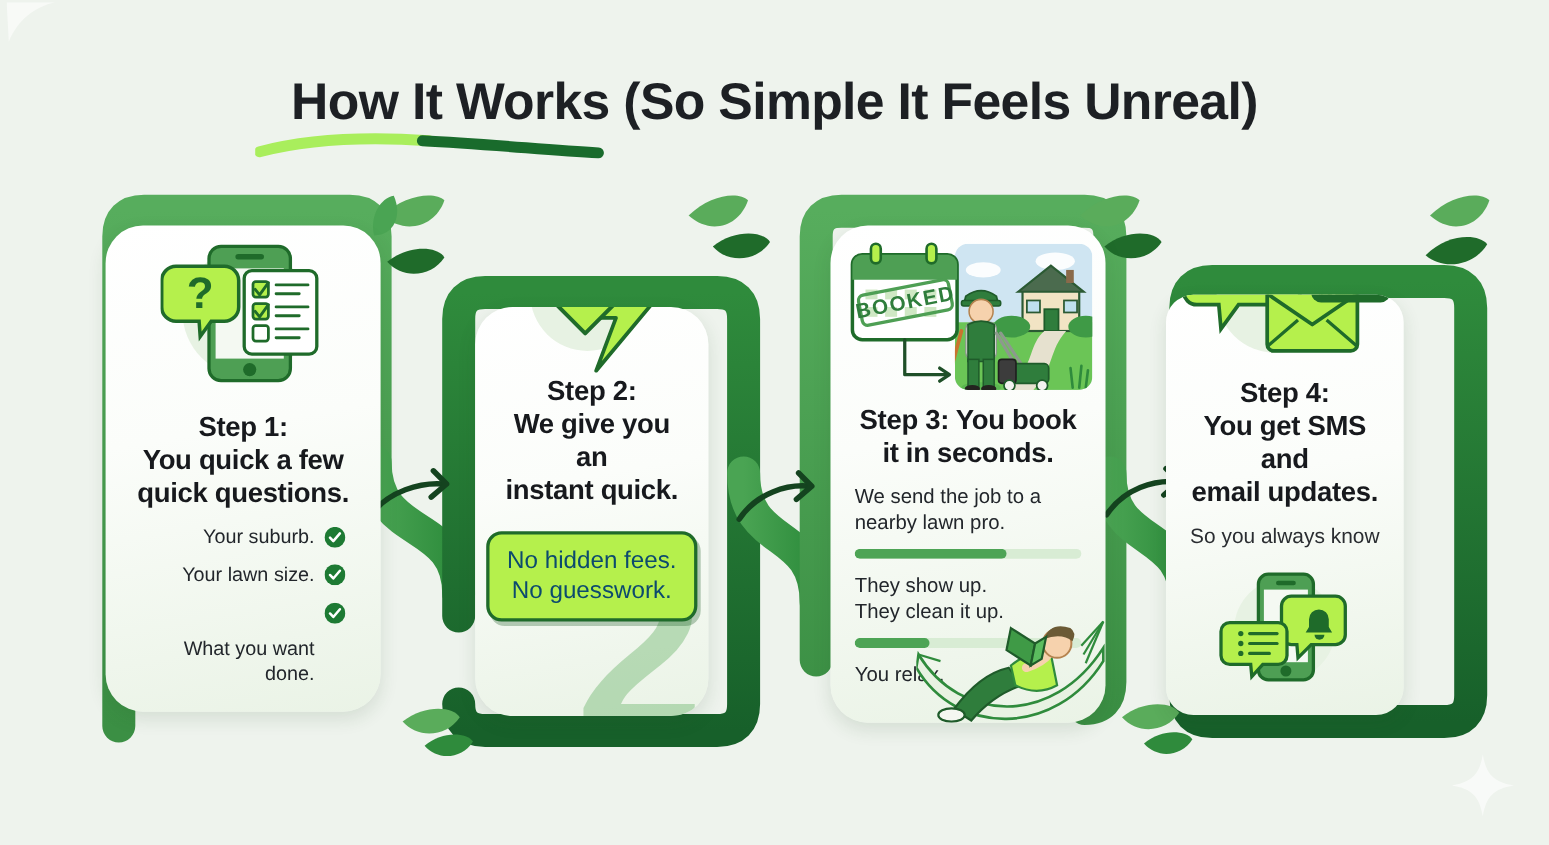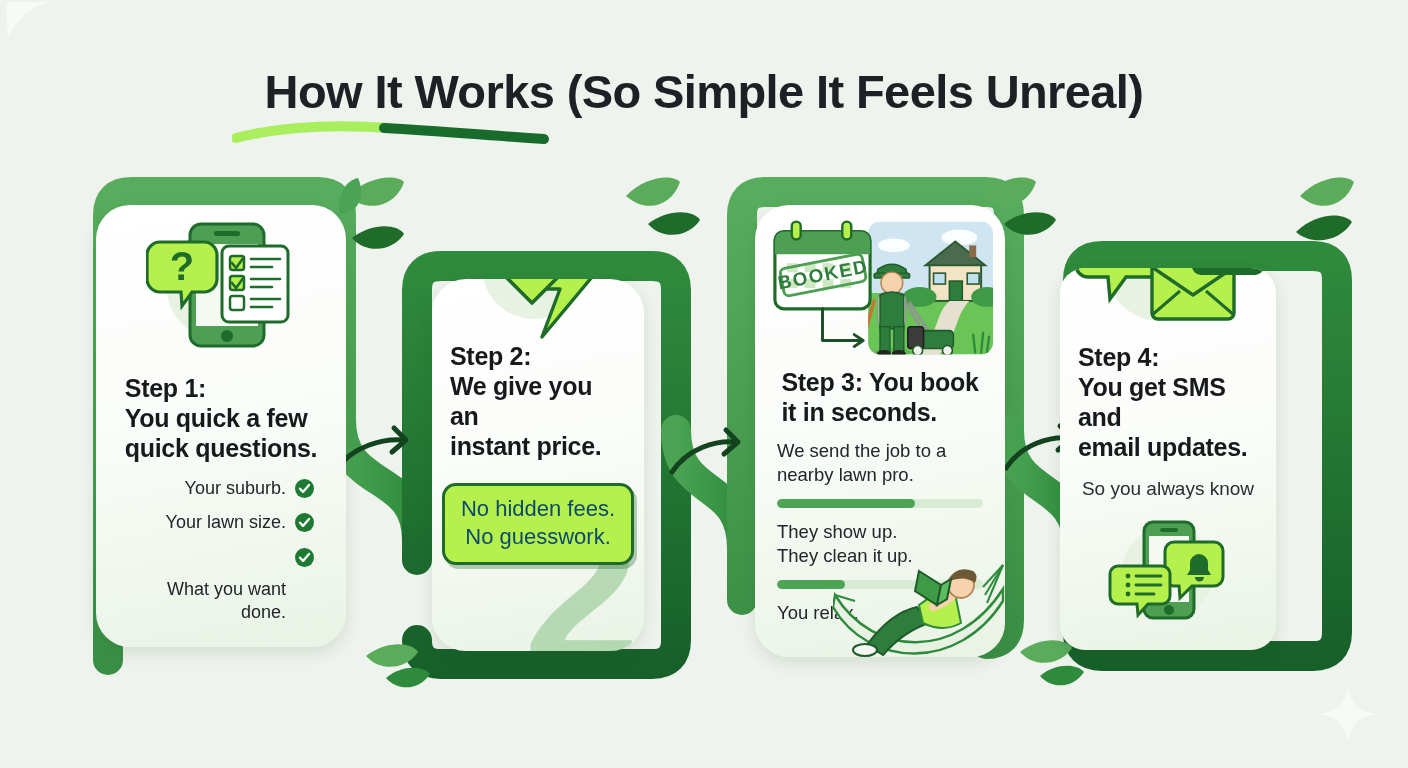--- a/index.html
+++ b/index.html
@@ -40,21 +40,21 @@
     overflow:hidden;
   }
   .card-inner{
     position:absolute; inset:0; padding:0 18px;
     display:flex; flex-direction:column; align-items:center;
   }
 
   .card-icon{ position:relative; display:flex; align-items:center; justify-content:center; }
 
   .step-head{
-    font-weight:bold; color:#17191d; 
+    font-weight:bold; color:#17191d; text-align:center;
     font-size:25px; line-height:1.2; letter-spacing:-.3px;
   }
   .step-sub{
     color:#2a2d31; text-align:left; font-size:19px; line-height:1.35;
   }
 
   
   .check-list{ width:100%; padding:0 14px; margin-top:14px; }
   .check-row{
     display:flex; align-items:flex-start; justify-content:flex-end;
@@ -261,21 +261,21 @@
 
           <g transform="rotate(-45 62 66)">
             <text x="62" y="82" font-family="Liberation Serif, serif" font-size="54" font-weight="bold" fill="#1f6b2a" text-anchor="middle">$</text>
           </g>
         </svg>
       </div>
 
       <div class="step-head" style="margin-top:18px;">
         <div>Step 2:</div>
         <div>We give you an</div>
-        <div>instant price.</div>
+        <div>instant quick.</div>
       </div>
 
       <div class="hl-box" style="margin-top:22px;">
         <div class="l">No hidden fees.</div>
         <div class="l">No guesswork.</div>
       </div>
 
     </div>
   </div>
 

